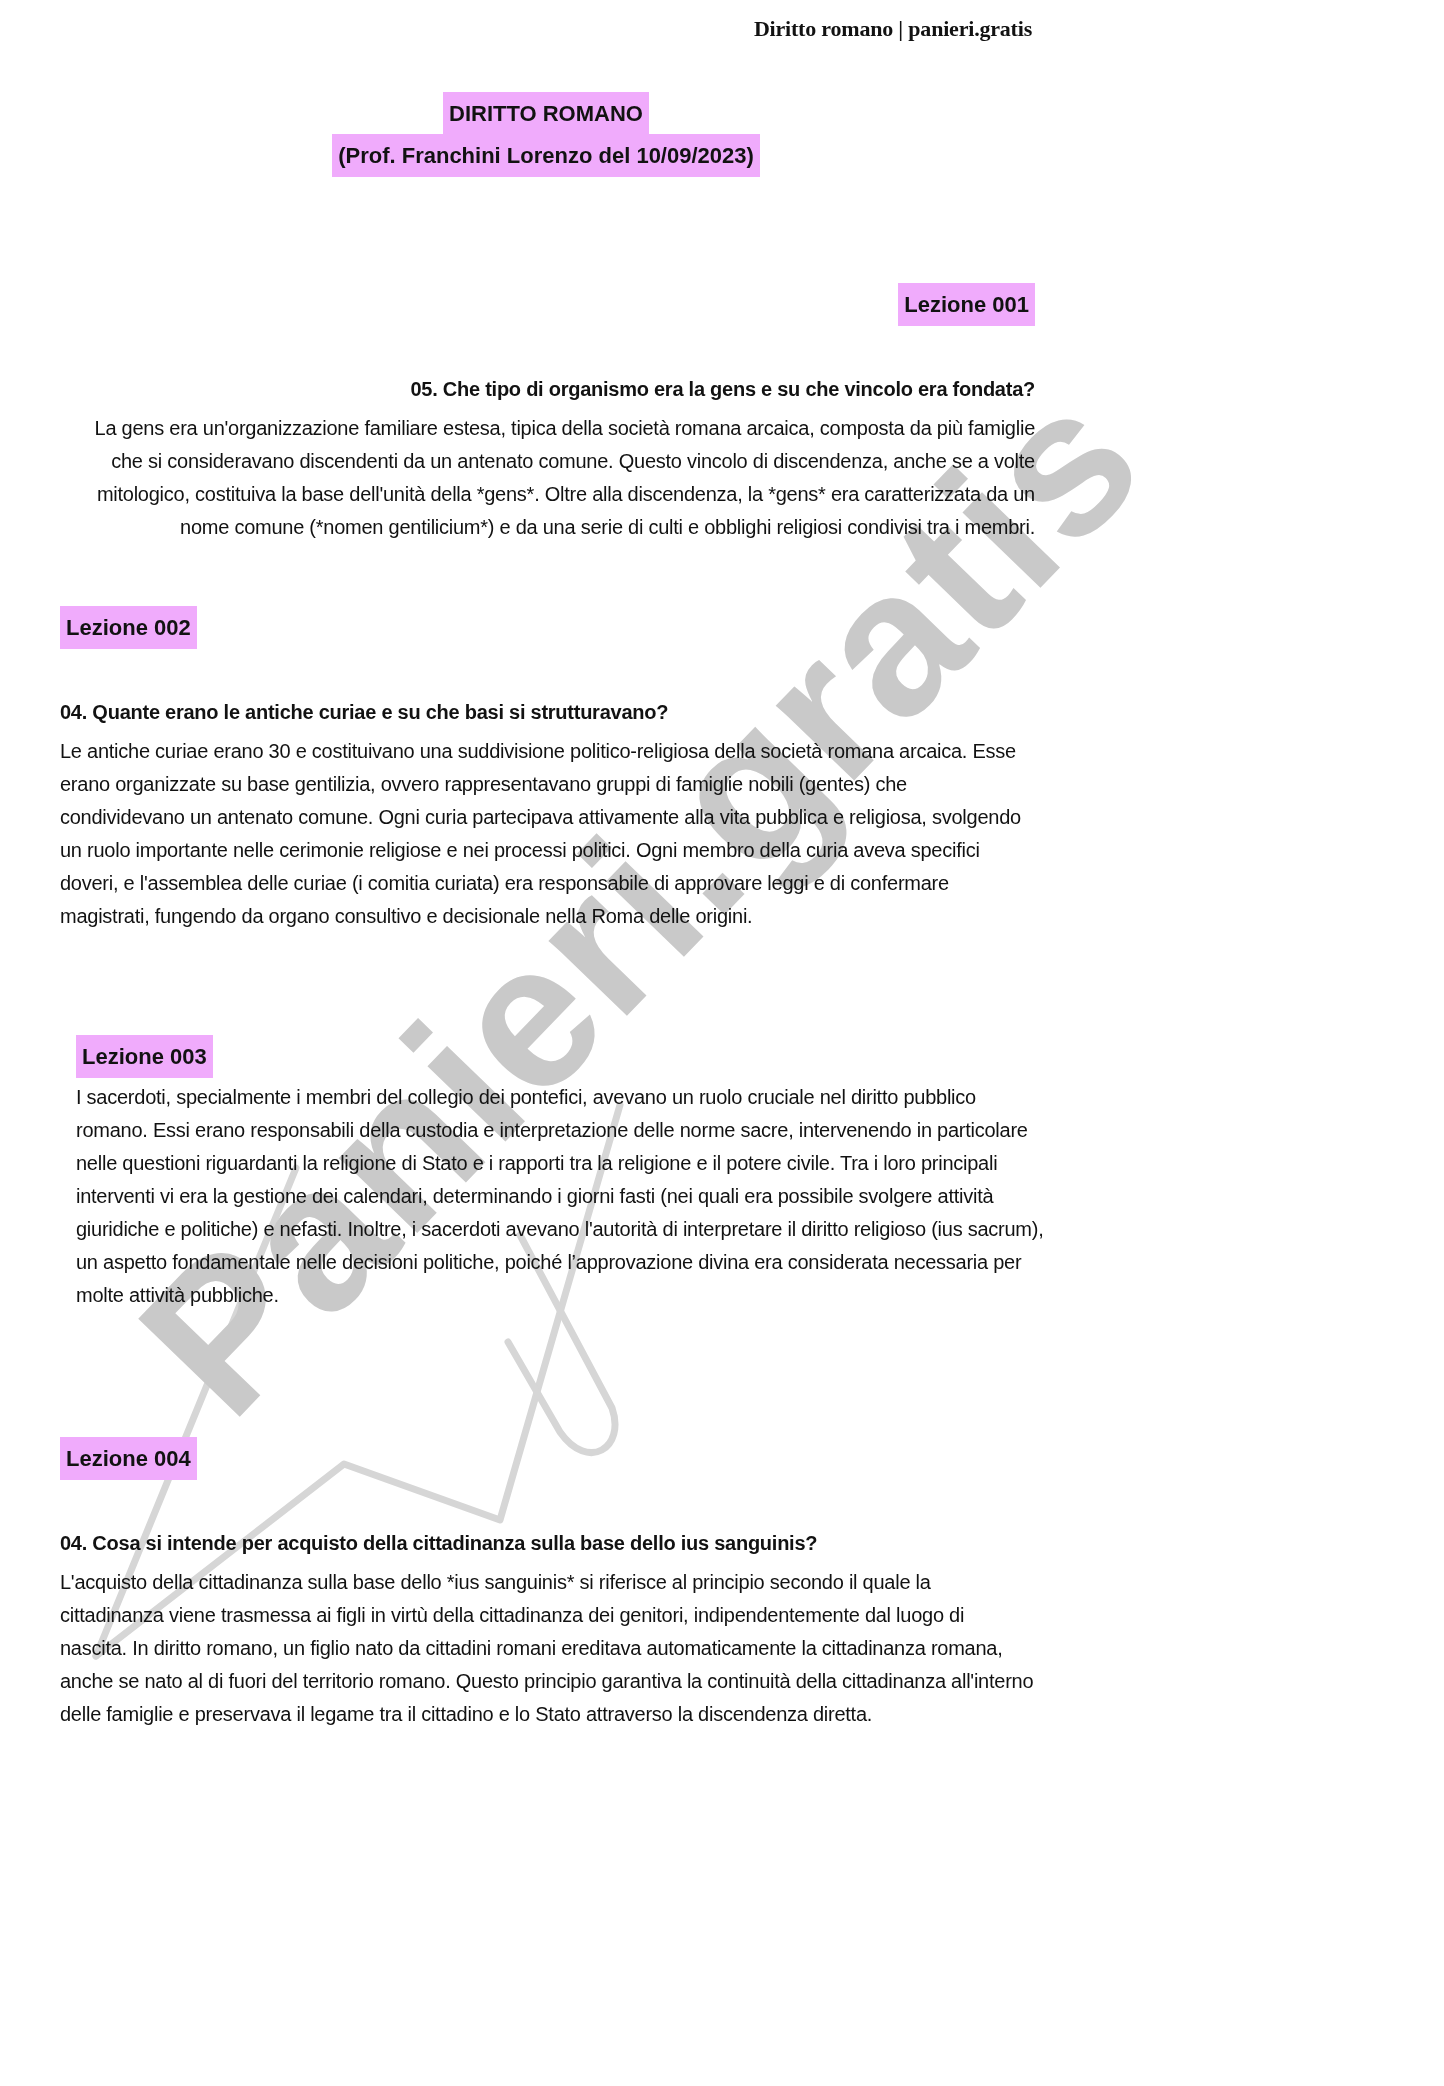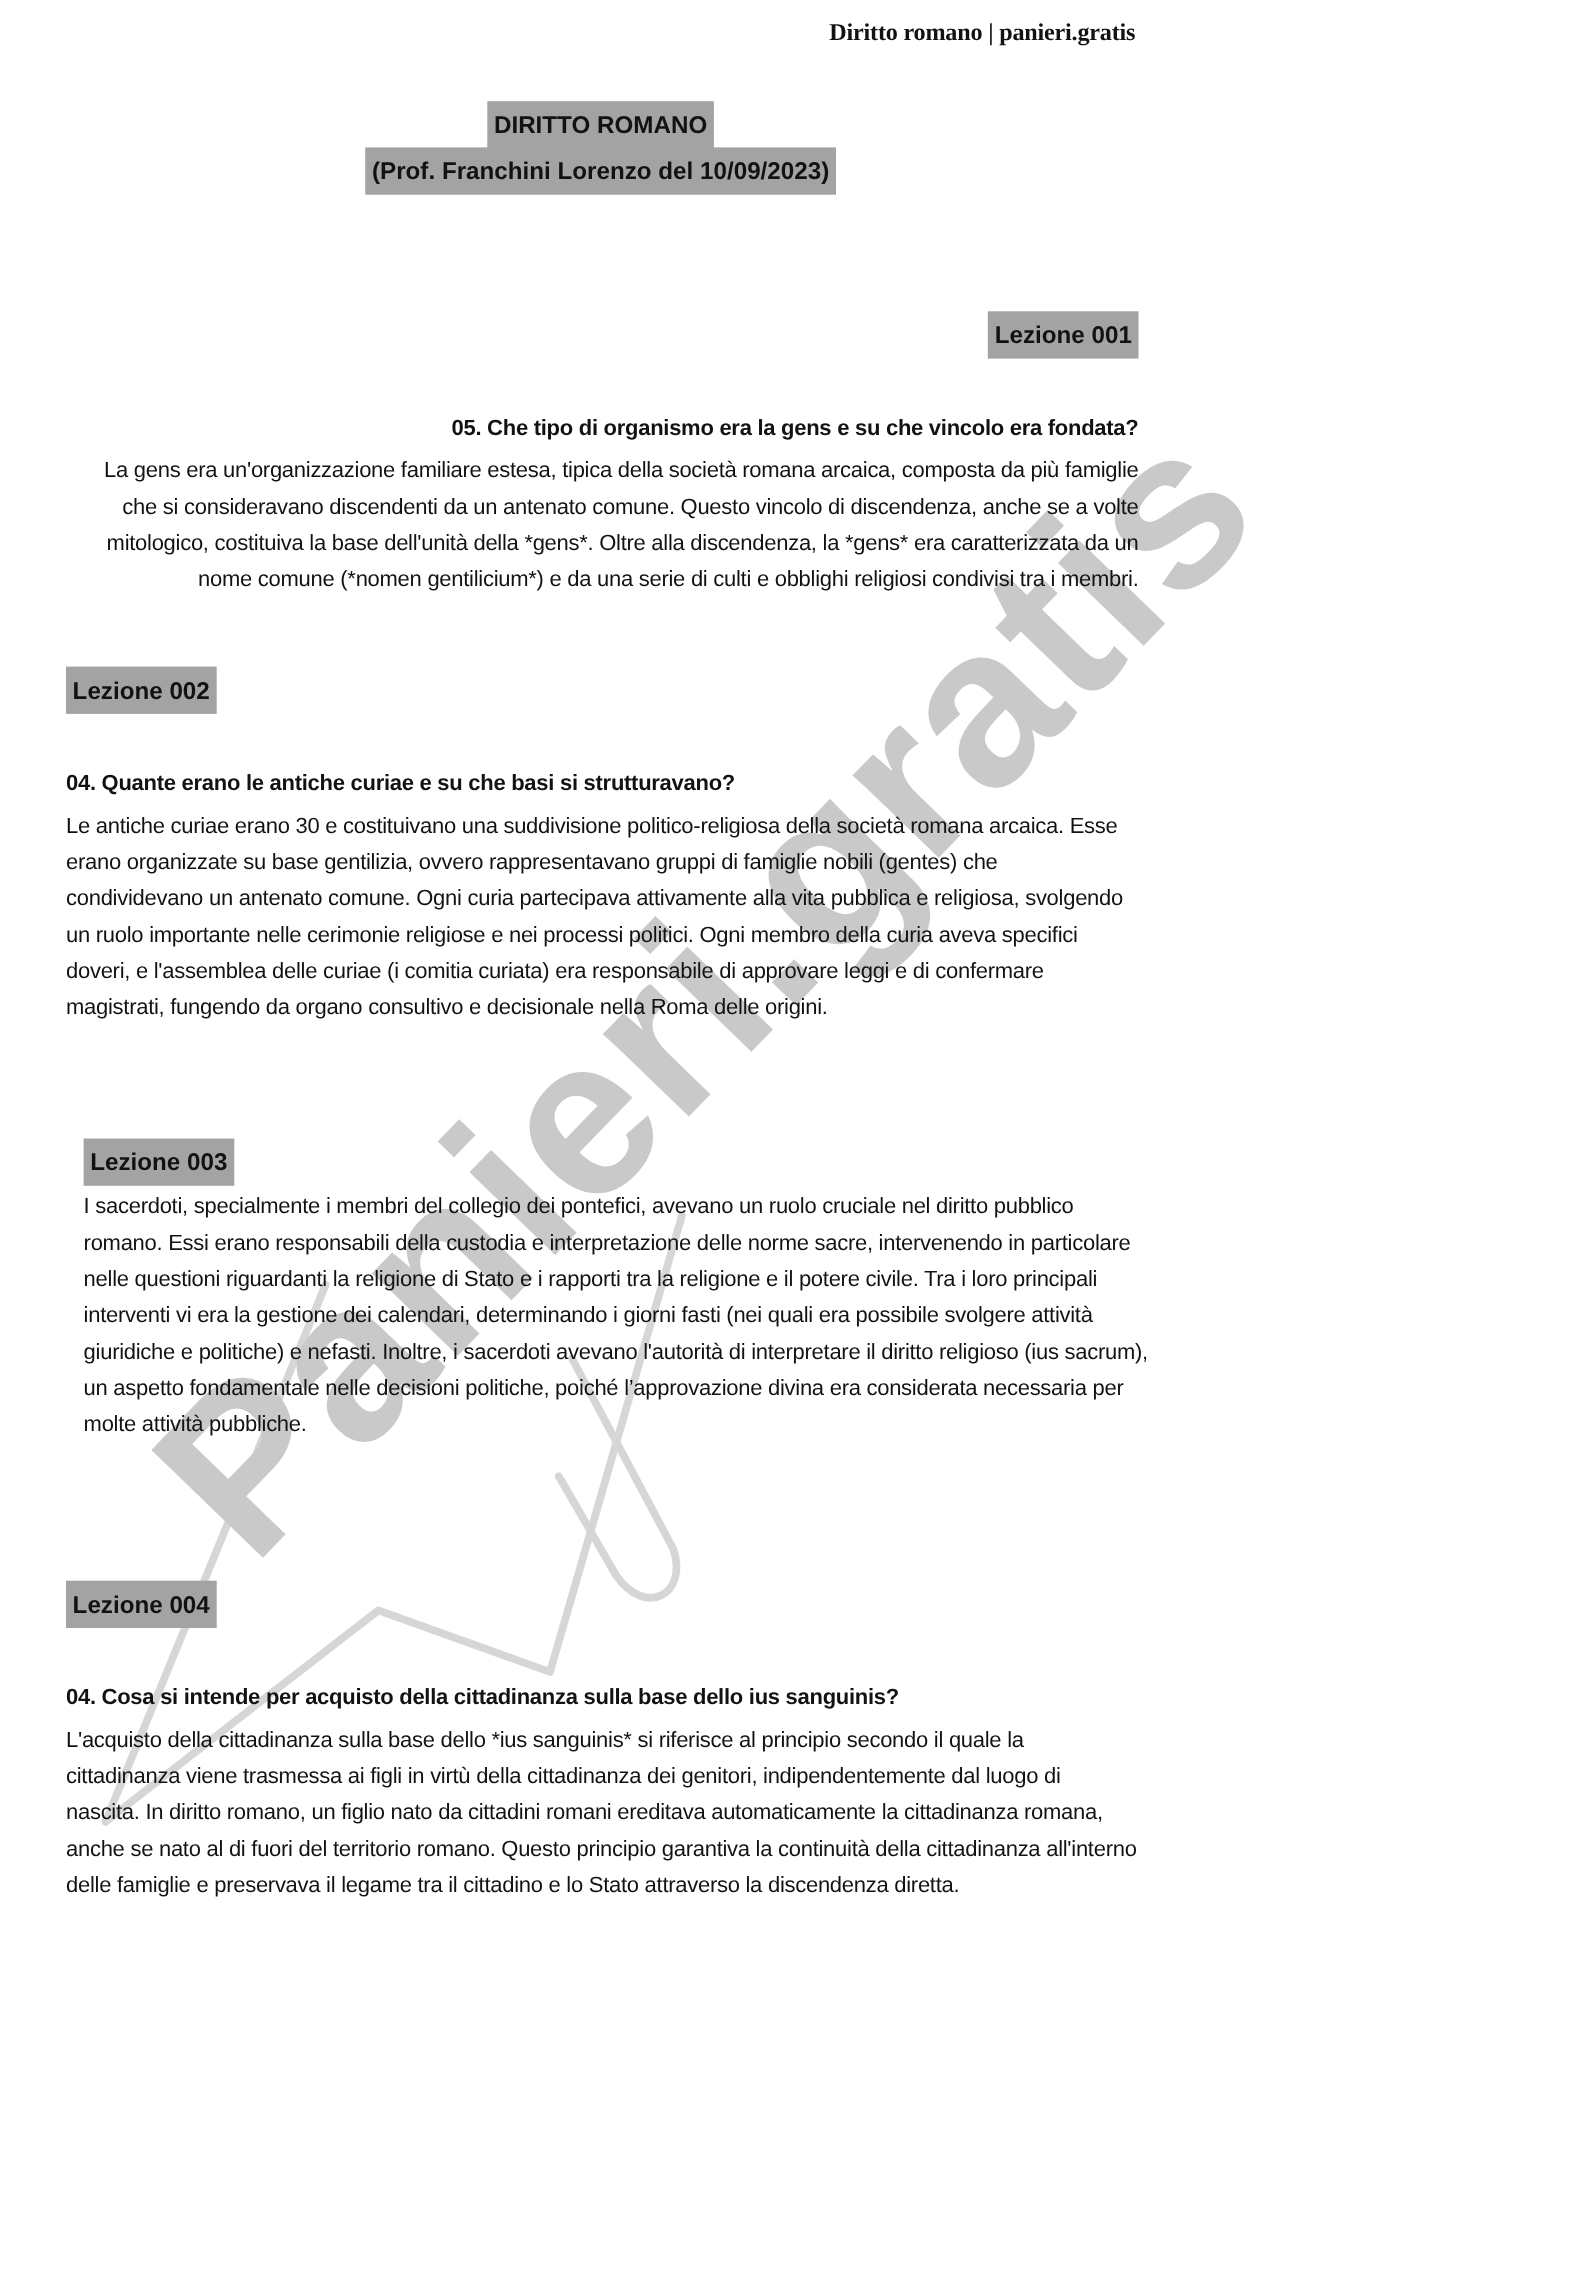--- a/index.html
+++ b/index.html
@@ -60,21 +60,21 @@
     text-align: center;
   }
   .title-line {
     margin: 0 0 15px 0;
     line-height: 27px;
     font-size: 22px;
     font-weight: bold;
   }
 
   .hl {
-    background: #a3a3a3;
+    background: #f0abfc;
     padding: 9px 6px;
   }
 
   .lesson-section {
     position: absolute;
     z-index: 2;
     left: 60px;
     width: 975px;
   }
   .sec-1 { top: 290px; text-align: right; }

